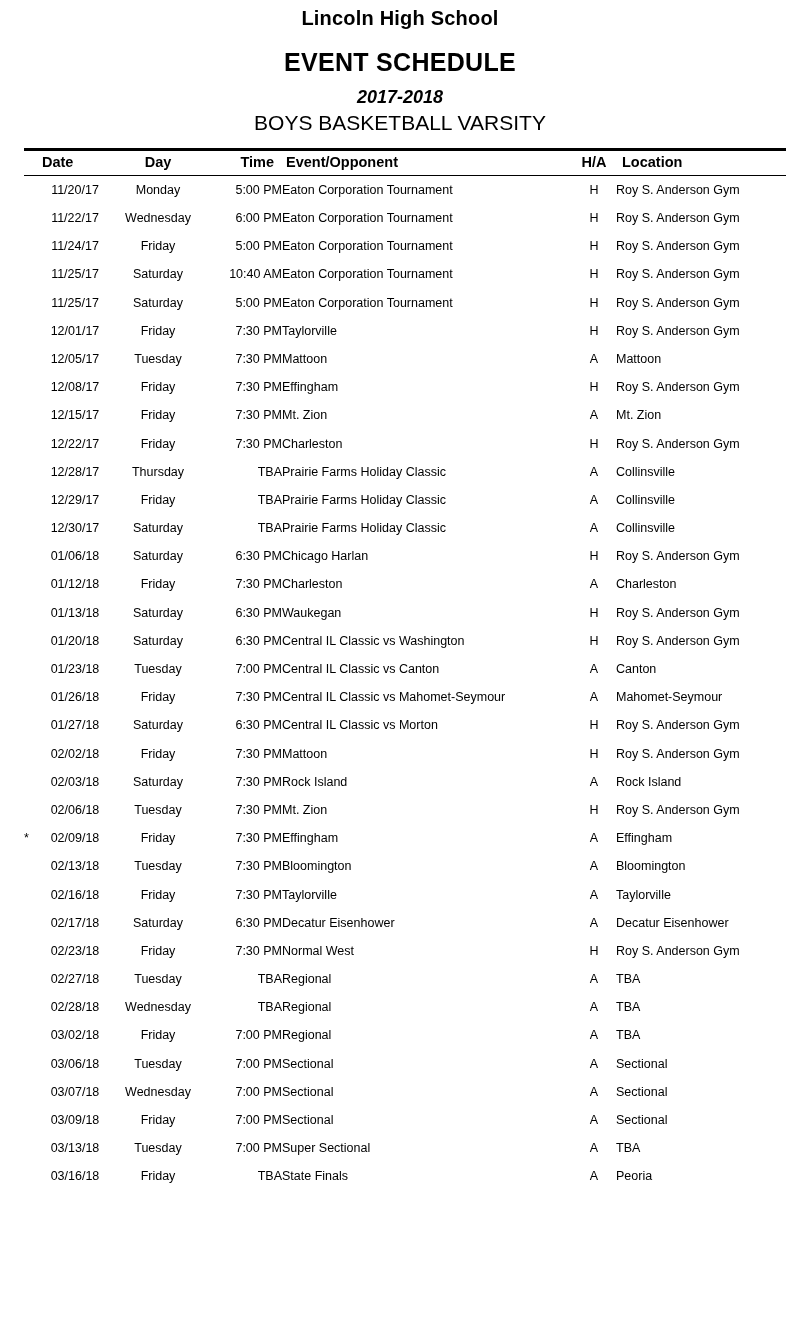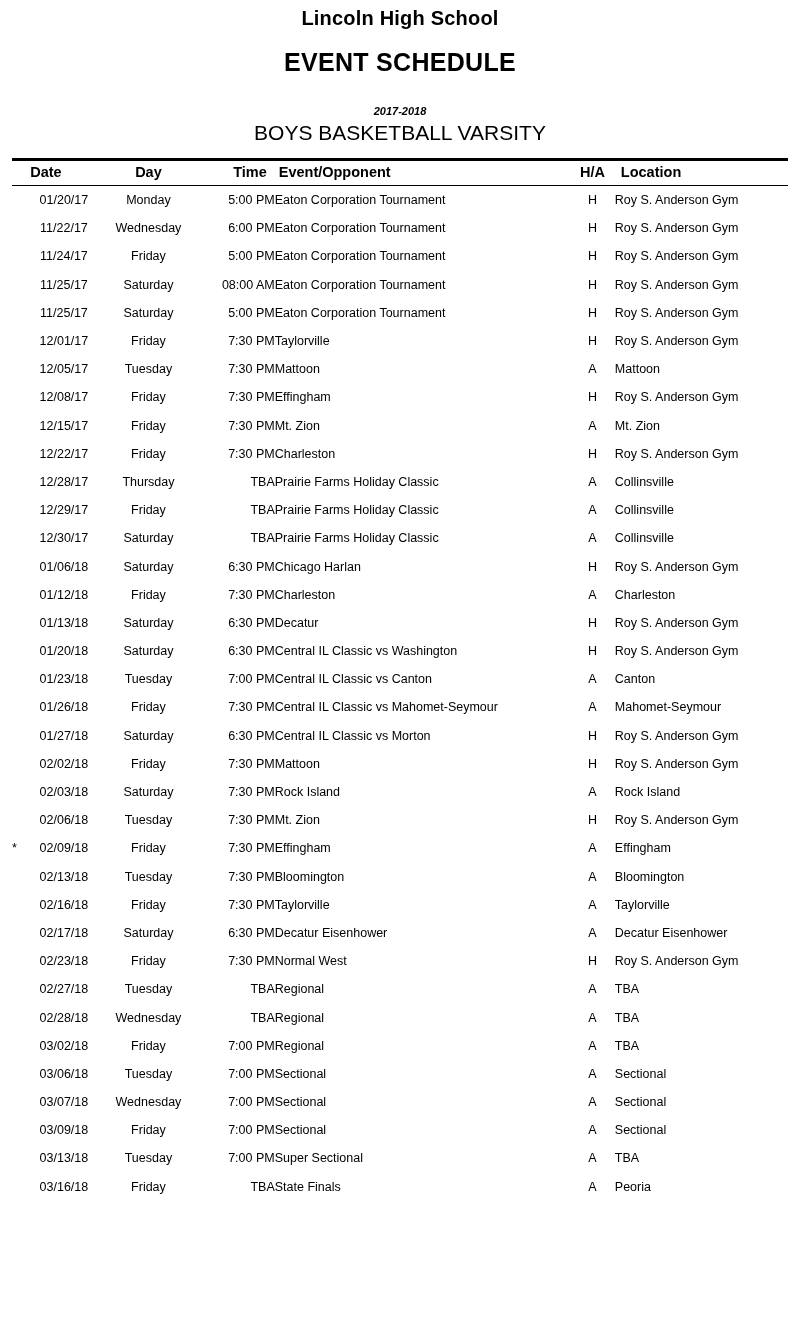--- a/index.html
+++ b/index.html
@@ -10,44 +10,44 @@
   }
   body {
     width: 800px;
     height: 1320px;
     font-family: "Liberation Sans", sans-serif;
     color: #000000;
     overflow: hidden;
   }
   .page {
     width: 800px;
-    padding: 0 6px;
+    padding: 0 18px;
   }
   .header {
     text-align: center;
     padding-top: 6px;
   }
   .school-name {
     font-size: 20px;
     font-weight: bold;
     letter-spacing: 0.2px;
     line-height: 1.25;
   }
   .doc-title {
     font-size: 25px;
     font-weight: bold;
     letter-spacing: 0.3px;
     line-height: 1.2;
     margin-top: 16px;
   }
   .season {
-    font-size: 11px;
+    font-size: 18px;
     font-weight: bold;
     font-style: italic;
-    margin-top: 28px;
+    margin-top: 9px;
     line-height: 1.25;
   }
   .sport {
     font-size: 21px;
     line-height: 1.25;
     margin-top: 1px;
   }
   .table-wrap {
     margin-top: 12px;
     padding: 0 6px;
@@ -150,21 +150,21 @@
           <th class="th-day">Day</th>
           <th class="th-time">Time</th>
           <th class="th-event">Event/Opponent</th>
           <th class="th-ha">H/A</th>
           <th class="th-loc">Location</th>
         </tr>
       </thead>
       <tbody id="schedule-body">
           <tr>
             <td class="mark"></td>
-            <td class="date">01/20/17</td>
+            <td class="date">11/20/17</td>
             <td class="day">Monday</td>
             <td class="time">5:00 PM</td>
             <td class="event">Eaton Corporation Tournament</td>
             <td class="ha">H</td>
             <td class="loc">Roy S. Anderson Gym</td>
           </tr>
           <tr>
             <td class="mark"></td>
             <td class="date">11/22/17</td>
             <td class="day">Wednesday</td>
@@ -179,21 +179,21 @@
             <td class="day">Friday</td>
             <td class="time">5:00 PM</td>
             <td class="event">Eaton Corporation Tournament</td>
             <td class="ha">H</td>
             <td class="loc">Roy S. Anderson Gym</td>
           </tr>
           <tr>
             <td class="mark"></td>
             <td class="date">11/25/17</td>
             <td class="day">Saturday</td>
-            <td class="time">08:00 AM</td>
+            <td class="time">10:40 AM</td>
             <td class="event">Eaton Corporation Tournament</td>
             <td class="ha">H</td>
             <td class="loc">Roy S. Anderson Gym</td>
           </tr>
           <tr>
             <td class="mark"></td>
             <td class="date">11/25/17</td>
             <td class="day">Saturday</td>
             <td class="time">5:00 PM</td>
             <td class="event">Eaton Corporation Tournament</td>
@@ -288,21 +288,21 @@
             <td class="time">7:30 PM</td>
             <td class="event">Charleston</td>
             <td class="ha">A</td>
             <td class="loc">Charleston</td>
           </tr>
           <tr>
             <td class="mark"></td>
             <td class="date">01/13/18</td>
             <td class="day">Saturday</td>
             <td class="time">6:30 PM</td>
-            <td class="event">Decatur</td>
+            <td class="event">Waukegan</td>
             <td class="ha">H</td>
             <td class="loc">Roy S. Anderson Gym</td>
           </tr>
           <tr>
             <td class="mark"></td>
             <td class="date">01/20/18</td>
             <td class="day">Saturday</td>
             <td class="time">6:30 PM</td>
             <td class="event">Central IL Classic vs Washington</td>
             <td class="ha">H</td>

